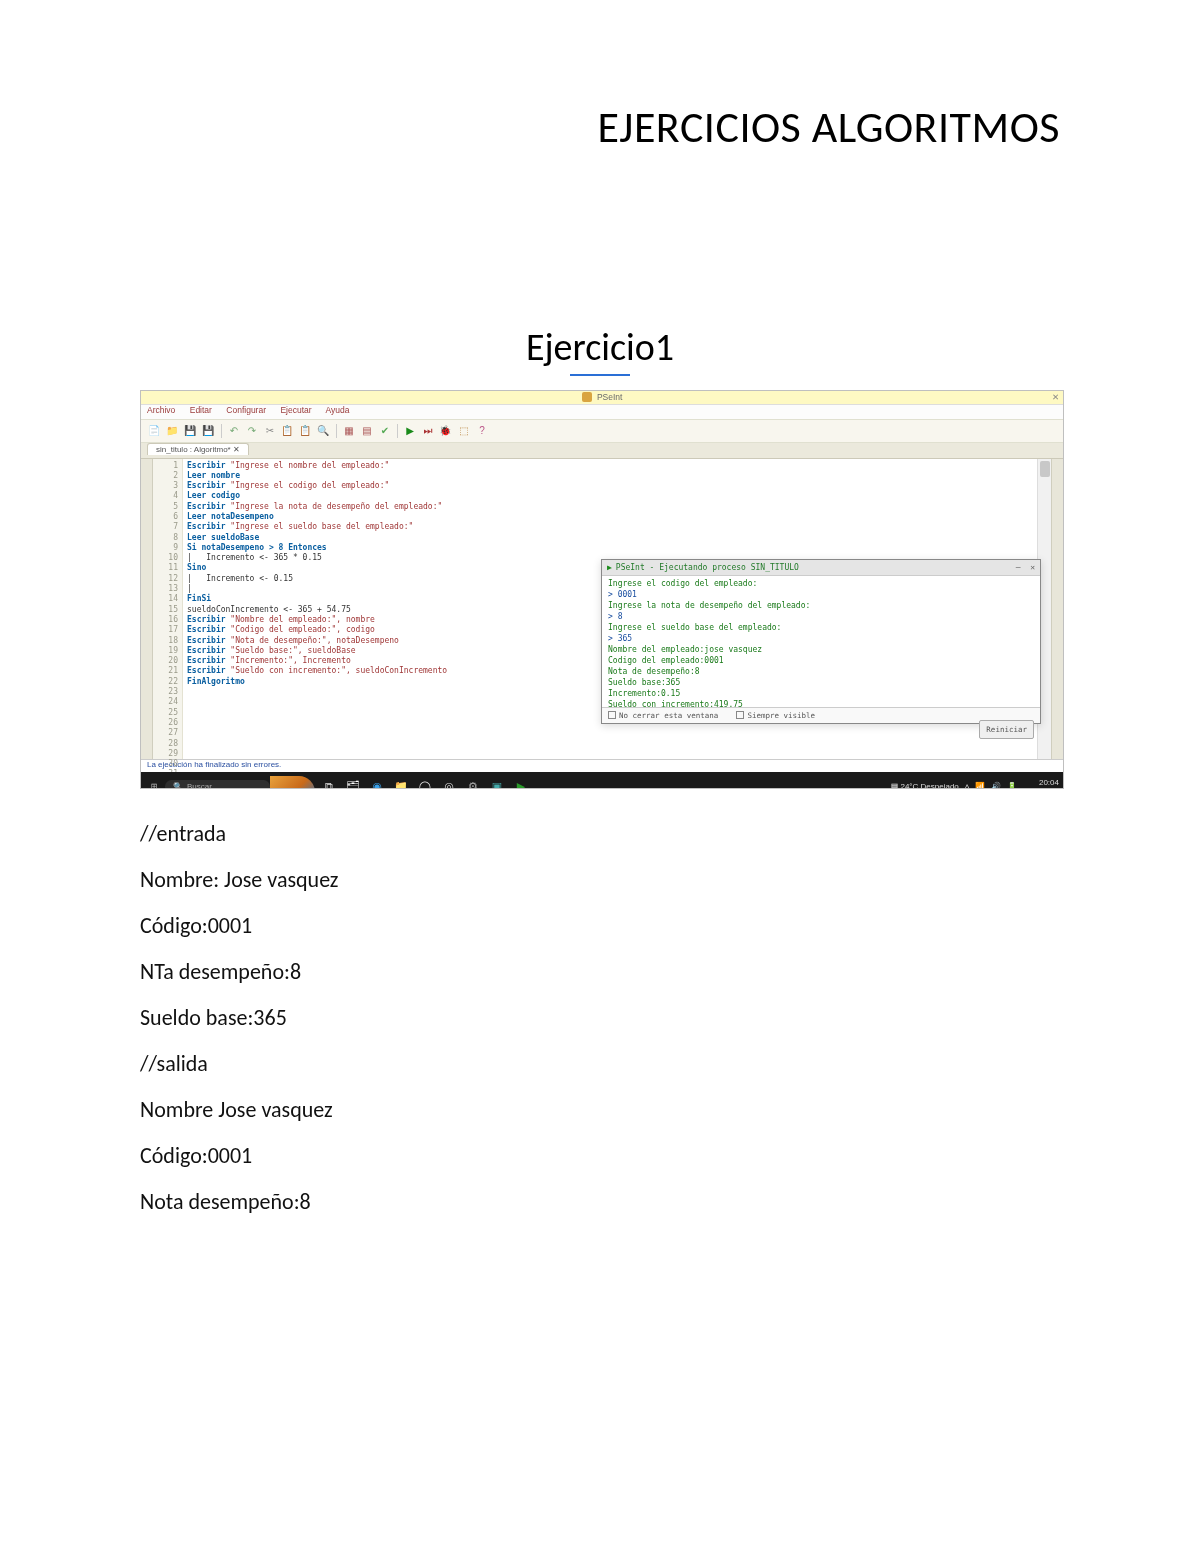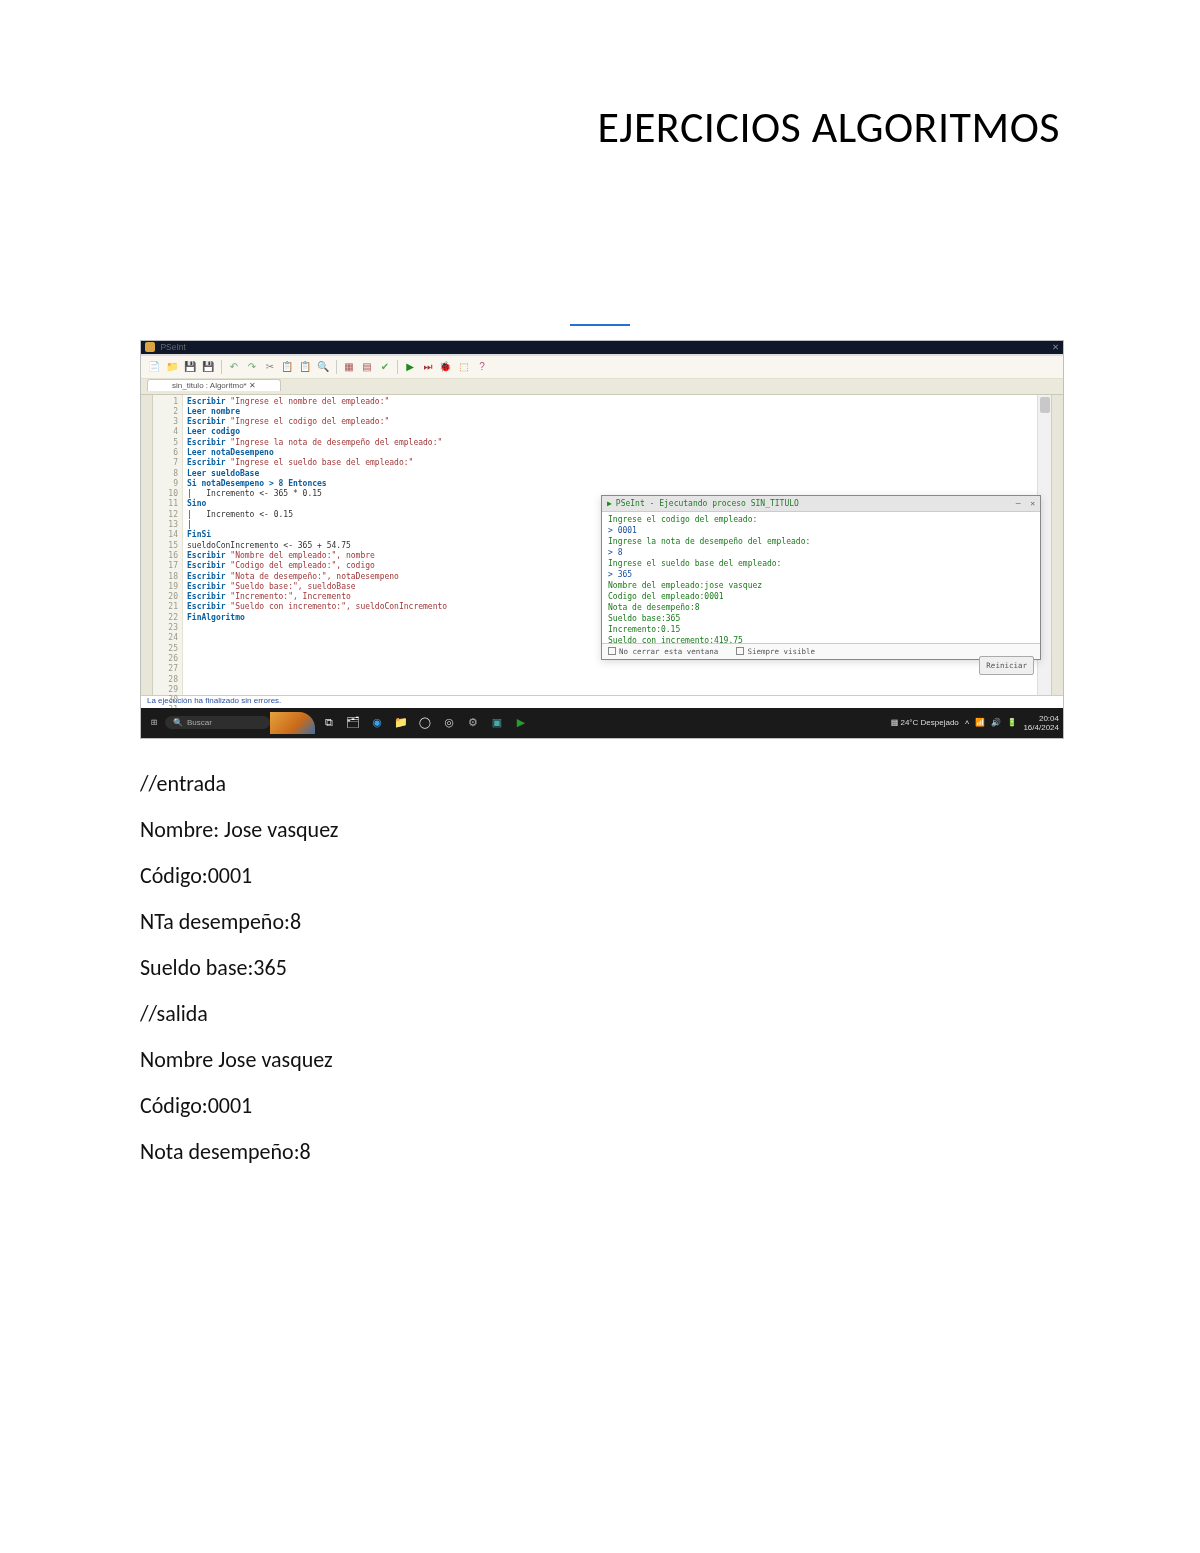--- a/index.html
+++ b/index.html
@@ -40,25 +40,26 @@
     height: 399px;
     border: 1px solid #bfbfbf;
     background: #f3f3f3;
     position: relative;
     font-family: "Segoe UI", Tahoma, sans-serif;
     font-size: 8.5px;
     overflow: hidden;
   }
   .ss-titlebar {
     height: 14px;
-    background: #0f172a;
+    background: #fef9c3;
     border-bottom: 1px solid #ddd;
     padding: 1px 4px;
     color: #6a6a6a;
     position: relative;
+    text-align: center;
   }
   .ss-titlebar .icon {
     display: inline-block;
     width: 10px; height: 10px;
     background: #d9a441;
     border-radius: 2px;
     vertical-align: middle;
     margin-right: 3px;
   }
   .ss-close { position:absolute; right:4px; top:1px; color:#888; }
@@ -92,21 +93,21 @@
     height: 16px;
     background: #ebe9dc;
     border-bottom: 1px solid #ccc9b8;
     padding-left: 6px;
   }
   .ss-tab {
     display: inline-block;
     background: #fff;
     border: 1px solid #ccc9b8;
     border-bottom: none;
-    padding: 1px 24px;
+    padding: 1px 8px;
     font-size: 8px;
     color: #555;
     border-radius: 3px 3px 0 0;
   }
   .ss-body {
     position: relative;
     background: #fff;
     height: 300px;
     display: flex;
   }
@@ -288,30 +289,38 @@
   }
   .text-block p { margin-bottom: 24px; }
 </style>
 </head>
 <body>
 
 <div class="page">
 
   <h1 class="main-title">EJERCICIOS ALGORITMOS</h1>
 
+  <h2 class="sub-title">Ejercicio1</h2>
   <div class="sub-underline"></div>
 
   <div class="screenshot">
 
     <div class="ss-titlebar">
       <span class="icon"></span>
       <span>PSeInt</span>
       <span class="ss-close">✕</span>
     </div>
 
+    <div class="ss-menubar">
+      <span>Archivo</span>
+      <span>Editar</span>
+      <span>Configurar</span>
+      <span>Ejecutar</span>
+      <span>Ayuda</span>
+    </div>
 
     <div class="ss-toolbar">
       <span class="tb-icon" style="color:#d9a441">📄</span>
       <span class="tb-icon" style="color:#b55">📁</span>
       <span class="tb-icon" style="color:#55b">💾</span>
       <span class="tb-icon" style="color:#55b">💾</span>
       <span class="tb-sep"></span>
       <span class="tb-icon" style="color:#7a7">↶</span>
       <span class="tb-icon" style="color:#7a7">↷</span>
       <span class="tb-icon" style="color:#888">✂</span>

